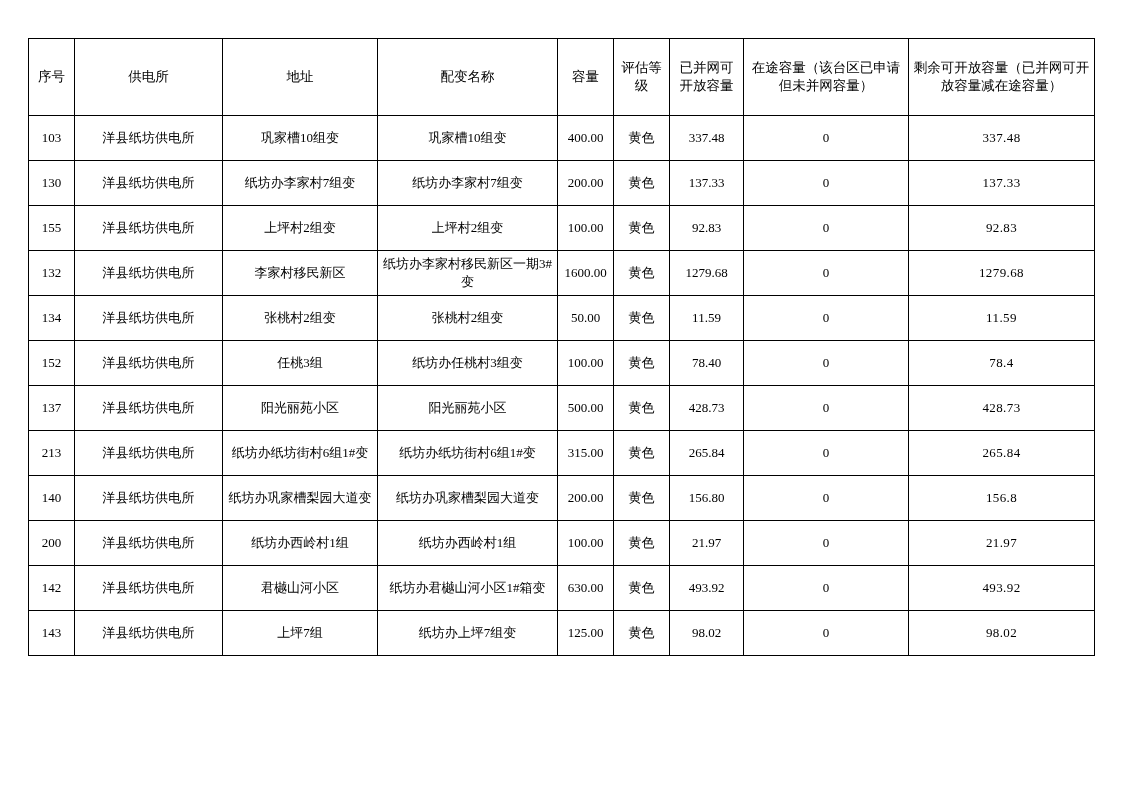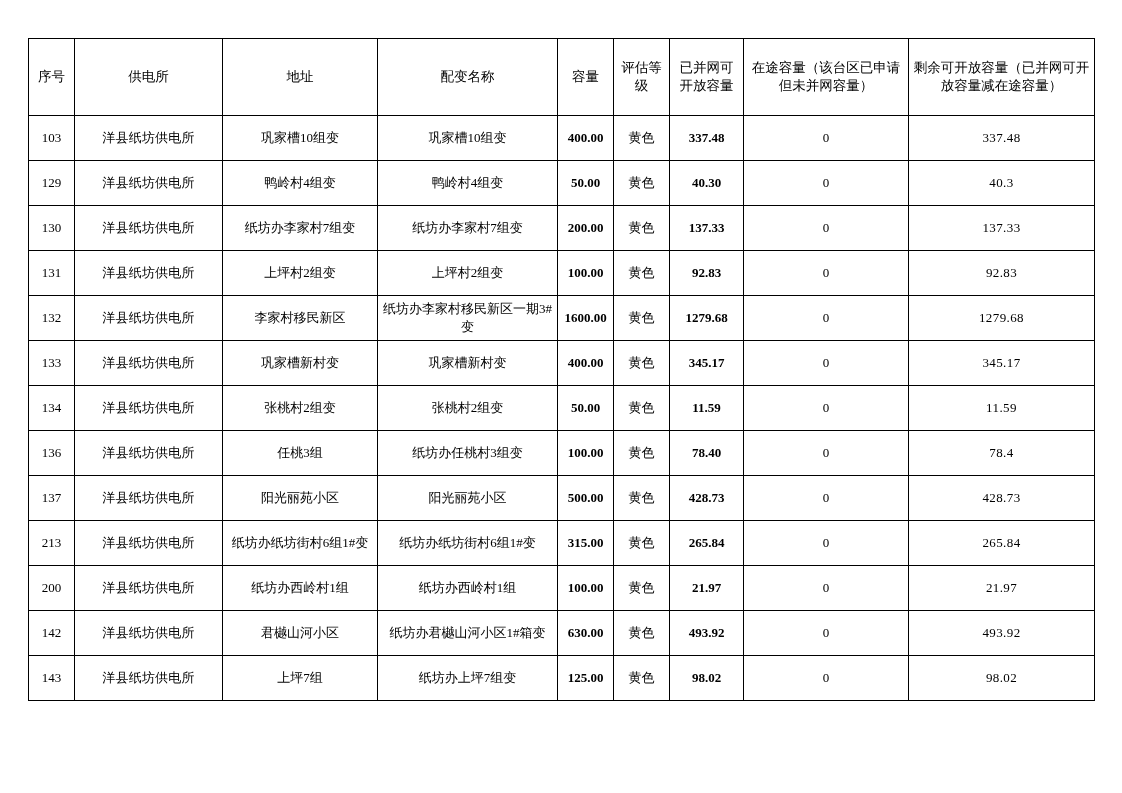--- a/index.html
+++ b/index.html
@@ -52,21 +52,21 @@
   col.c-name     { width: 180px; }
   col.c-cap      { width: 56px; }
   col.c-grade    { width: 56px; }
   col.c-open     { width: 74px; }
   col.c-transit  { width: 165px; }
   col.c-remain   { width: 186px; }
 
   .cell-office { font-size: 14px; letter-spacing: 0.2px; }
   .cell-addr   { font-size: 13px; }
   .cell-name   { font-size: 13px; }
-  .cell-num    { font-size: 13px; font-weight: bold; }
+  .cell-num    { font-size: 13px; }
   .cell-grade  { font-size: 13px; }
   .cell-remain { font-size: 14px; letter-spacing: 0.4px; }
   .cell-transit{ font-size: 14px; }
   .cell-idx    { font-size: 13px; }
 </style>
 </head>
 <body>
 
 <div class="page">
 
@@ -102,46 +102,35 @@
         <td class="cell-office">洋县纸坊供电所</td>
         <td class="cell-addr">巩家槽10组变</td>
         <td class="cell-name">巩家槽10组变</td>
         <td class="cell-num">400.00</td>
         <td class="cell-grade">黄色</td>
         <td class="cell-num">337.48</td>
         <td class="cell-transit">0</td>
         <td class="cell-remain">337.48</td>
       </tr>
 
-      <tr>
-        <td class="cell-idx">129</td>
-        <td class="cell-office">洋县纸坊供电所</td>
-        <td class="cell-addr">鸭岭村4组变</td>
-        <td class="cell-name">鸭岭村4组变</td>
-        <td class="cell-num">50.00</td>
-        <td class="cell-grade">黄色</td>
-        <td class="cell-num">40.30</td>
-        <td class="cell-transit">0</td>
-        <td class="cell-remain">40.3</td>
-      </tr>
 
       <tr>
         <td class="cell-idx">130</td>
         <td class="cell-office">洋县纸坊供电所</td>
         <td class="cell-addr">纸坊办李家村7组变</td>
         <td class="cell-name">纸坊办李家村7组变</td>
         <td class="cell-num">200.00</td>
         <td class="cell-grade">黄色</td>
         <td class="cell-num">137.33</td>
         <td class="cell-transit">0</td>
         <td class="cell-remain">137.33</td>
       </tr>
 
       <tr>
-        <td class="cell-idx">131</td>
+        <td class="cell-idx">155</td>
         <td class="cell-office">洋县纸坊供电所</td>
         <td class="cell-addr">上坪村2组变</td>
         <td class="cell-name">上坪村2组变</td>
         <td class="cell-num">100.00</td>
         <td class="cell-grade">黄色</td>
         <td class="cell-num">92.83</td>
         <td class="cell-transit">0</td>
         <td class="cell-remain">92.83</td>
       </tr>
 
@@ -150,47 +139,36 @@
         <td class="cell-office">洋县纸坊供电所</td>
         <td class="cell-addr">李家村移民新区</td>
         <td class="cell-name">纸坊办李家村移民新区一期3#变</td>
         <td class="cell-num">1600.00</td>
         <td class="cell-grade">黄色</td>
         <td class="cell-num">1279.68</td>
         <td class="cell-transit">0</td>
         <td class="cell-remain">1279.68</td>
       </tr>
 
-      <tr>
-        <td class="cell-idx">133</td>
-        <td class="cell-office">洋县纸坊供电所</td>
-        <td class="cell-addr">巩家槽新村变</td>
-        <td class="cell-name">巩家槽新村变</td>
-        <td class="cell-num">400.00</td>
-        <td class="cell-grade">黄色</td>
-        <td class="cell-num">345.17</td>
-        <td class="cell-transit">0</td>
-        <td class="cell-remain">345.17</td>
-      </tr>
 
       <tr>
         <td class="cell-idx">134</td>
         <td class="cell-office">洋县纸坊供电所</td>
         <td class="cell-addr">张桃村2组变</td>
         <td class="cell-name">张桃村2组变</td>
         <td class="cell-num">50.00</td>
         <td class="cell-grade">黄色</td>
         <td class="cell-num">11.59</td>
         <td class="cell-transit">0</td>
         <td class="cell-remain">11.59</td>
       </tr>
 
 
       <tr>
-        <td class="cell-idx">136</td>
+        <td class="cell-idx">152</td>
         <td class="cell-office">洋县纸坊供电所</td>
         <td class="cell-addr">任桃3组</td>
         <td class="cell-name">纸坊办任桃村3组变</td>
         <td class="cell-num">100.00</td>
         <td class="cell-grade">黄色</td>
         <td class="cell-num">78.40</td>
         <td class="cell-transit">0</td>
         <td class="cell-remain">78.4</td>
       </tr>
 
@@ -212,20 +190,31 @@
         <td class="cell-addr">纸坊办纸坊街村6组1#变</td>
         <td class="cell-name">纸坊办纸坊街村6组1#变</td>
         <td class="cell-num">315.00</td>
         <td class="cell-grade">黄色</td>
         <td class="cell-num">265.84</td>
         <td class="cell-transit">0</td>
         <td class="cell-remain">265.84</td>
       </tr>
 
 
+      <tr>
+        <td class="cell-idx">140</td>
+        <td class="cell-office">洋县纸坊供电所</td>
+        <td class="cell-addr">纸坊办巩家槽梨园大道变</td>
+        <td class="cell-name">纸坊办巩家槽梨园大道变</td>
+        <td class="cell-num">200.00</td>
+        <td class="cell-grade">黄色</td>
+        <td class="cell-num">156.80</td>
+        <td class="cell-transit">0</td>
+        <td class="cell-remain">156.8</td>
+      </tr>
 
       <tr>
         <td class="cell-idx">200</td>
         <td class="cell-office">洋县纸坊供电所</td>
         <td class="cell-addr">纸坊办西岭村1组</td>
         <td class="cell-name">纸坊办西岭村1组</td>
         <td class="cell-num">100.00</td>
         <td class="cell-grade">黄色</td>
         <td class="cell-num">21.97</td>
         <td class="cell-transit">0</td>

